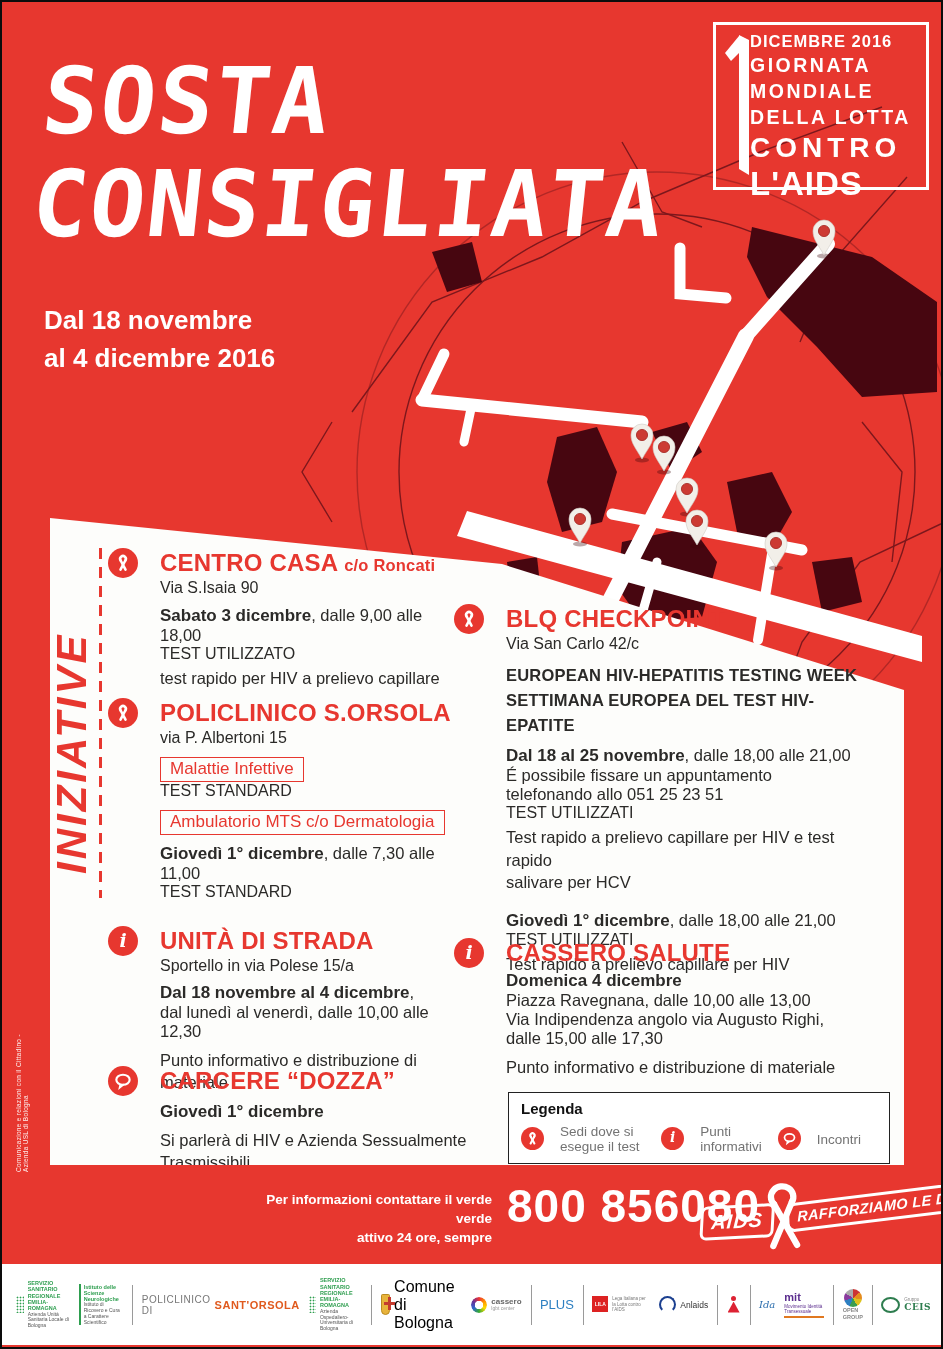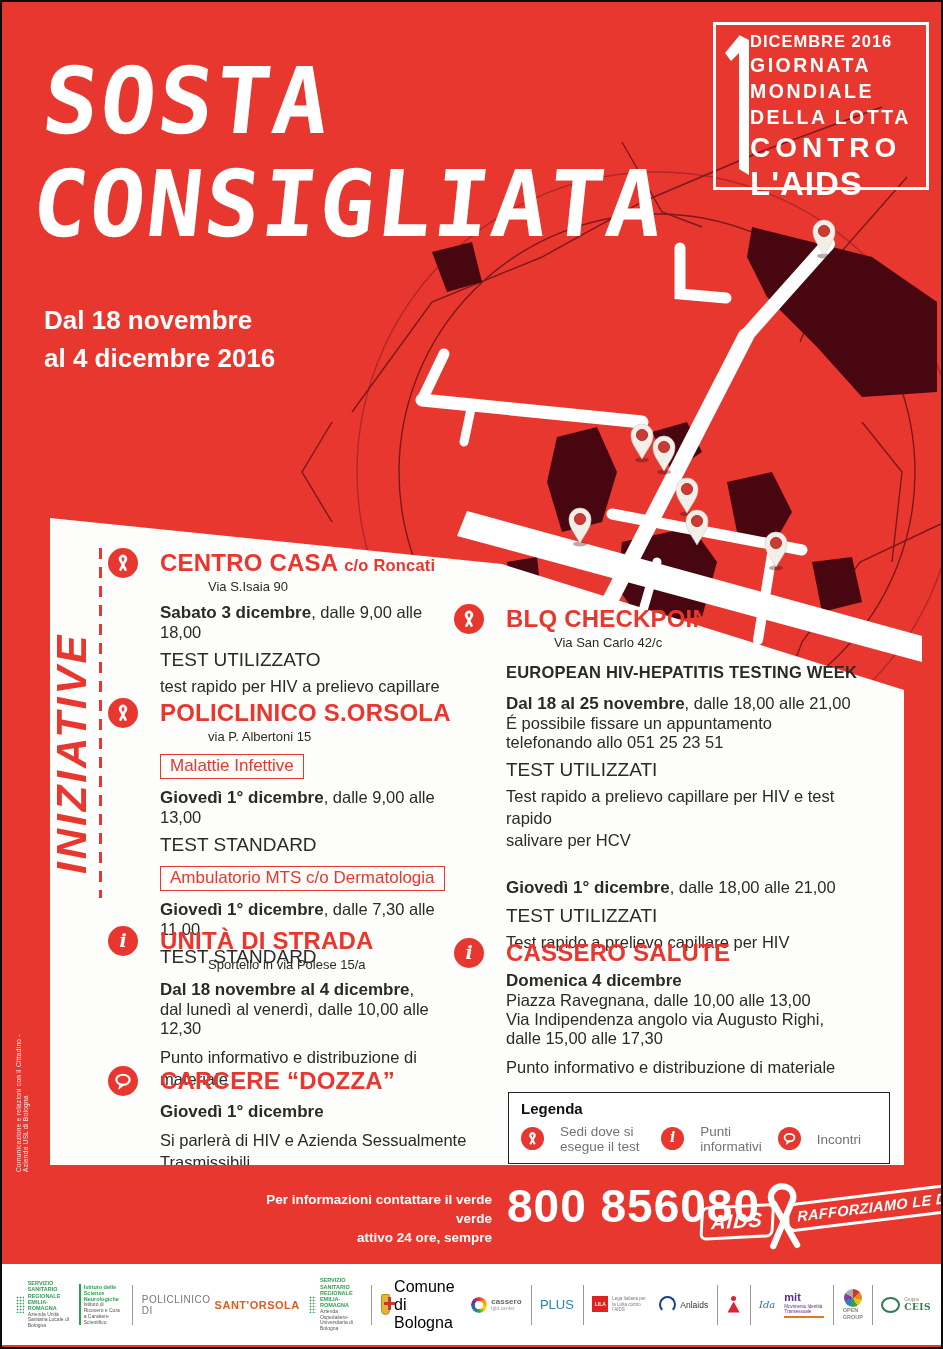--- a/index.html
+++ b/index.html
@@ -36,24 +36,24 @@
   
   .sec{position:absolute;display:flex;align-items:flex-start;color:#2b2a28;}
   .cicon{flex:0 0 30px;width:30px;height:30px;border-radius:50%;background:#e7372f;margin-right:22px;
          display:flex;align-items:center;justify-content:center;margin-top:-2px;}
   .cicon.small{flex-basis:23px;width:23px;height:23px;margin-right:9px;}
   .cicon .iglyph{color:#fff;font-family:"DejaVu Serif",serif;font-style:italic;font-weight:bold;font-size:19px;line-height:1;margin-top:-2px;}
   .cicon.small .iglyph{font-size:14px;}
   .stx{flex:1;}
   .stitle{color:#e7372f;font-weight:bold;font-size:24px;letter-spacing:.2px;line-height:1.05;}
   .stitle .suffix{font-size:16.5px;}
-  .addr{font-size:13px;margin-top:4px;margin-left:48px;}
+  .addr{font-size:16px;margin-top:4px;}
   .dline{font-size:16.5px;margin-top:9px;}
   .dline b{font-size:17px;}
-  .tlabel{font-size:19px;margin-top:7px;}
+  .tlabel{font-size:16px;}
   .tdesc{font-size:16.5px;margin-top:4px;line-height:1.35;}
   .boxlabel{display:inline-block;border:1.5px solid #e7372f;color:#e7372f;font-size:17px;
             padding:1px 9px 2px;margin-top:10px;}
   .week{font-weight:bold;font-size:16.5px;line-height:1.5;margin-top:10px;letter-spacing:.2px;}
 
   
   .legend{position:absolute;left:506px;top:1090px;width:356px;border:1.5px solid #222;
           background:#fff;padding:7px 12px 9px;}
   .legend .ltitle{font-weight:bold;font-size:15px;color:#111;}
   .legend .lrow{display:flex;align-items:center;margin-top:7px;}
@@ -226,21 +226,20 @@
       <svg width="20" height="20" viewBox="0 0 24 24" fill="none" stroke="#fff" stroke-width="3.1" stroke-linecap="round">
         <path d="M9.2,9 A3.4,3.4 0 1,1 14.8,9"></path>
           <path d="M14.8,9 L9,20"></path>
           <path d="M9.2,9 L15,20"></path>
       </svg>
     </div>
     <div class="stx">
       <div class="stitle">POLICLINICO S.ORSOLA</div>
       <div class="addr">via P. Albertoni 15</div>
       <div class="boxlabel">Malattie Infettive</div>
-      <div class="dline"><b>Giovedì 1° dicembre</b><span>, dalle 9,00 alle 13,00</span></div>
       <div class="tlabel">TEST STANDARD</div>
       <div class="boxlabel">Ambulatorio MTS c/o Dermatologia</div>
       <div class="dline"><b>Giovedì 1° dicembre</b><span>, dalle 7,30 alle 11,00</span></div>
       <div class="tlabel">TEST STANDARD</div>
     </div>
   </div>
 
   <div class="sec" style="left:106px;top:926px;width:365px;">
     <div class="cicon">
         <span class="iglyph">i</span>
@@ -274,28 +273,28 @@
       <svg width="20" height="20" viewBox="0 0 24 24" fill="none" stroke="#fff" stroke-width="3.1" stroke-linecap="round">
         <path d="M9.2,9 A3.4,3.4 0 1,1 14.8,9"></path>
           <path d="M14.8,9 L9,20"></path>
           <path d="M9.2,9 L15,20"></path>
       </svg>
     </div>
     <div class="stx">
       <div class="stitle">BLQ CHECKPOINT</div>
       <div class="addr">Via San Carlo 42/c</div>
       <div class="week"><span>EUROPEAN HIV-HEPATITIS TESTING WEEK</span><br>
-        </div>
+        <span>SETTIMANA EUROPEA DEL TEST HIV-EPATITE</span></div>
       <div class="dline"><b>Dal 18 al 25 novembre</b><span>, dalle 18,00 alle 21,00</span><br>
         <span>É possibile fissare un appuntamento</span><br>
         <span>telefonando allo 051 25 23 51</span></div>
       <div class="tlabel">TEST UTILIZZATI</div>
       <div class="tdesc"><span>Test rapido a prelievo capillare per HIV e test rapido</span><br>
         <span>salivare per HCV</span></div>
-      <div class="dline" style="margin-top:26px;"><b>Giovedì 1° dicembre</b><span>, dalle 18,00 alle 21,00</span></div>
+      <div class="dline" style="margin-top:18px;"><b>Giovedì 1° dicembre</b><span>, dalle 18,00 alle 21,00</span></div>
       <div class="tlabel">TEST UTILIZZATI</div>
       <div class="tdesc">Test rapido a prelievo capillare per HIV</div>
     </div>
   </div>
 
   <div class="sec" style="left:452px;top:938px;width:405px;">
     <div class="cicon">
         <span class="iglyph">i</span>
       </div>
     <div class="stx">

